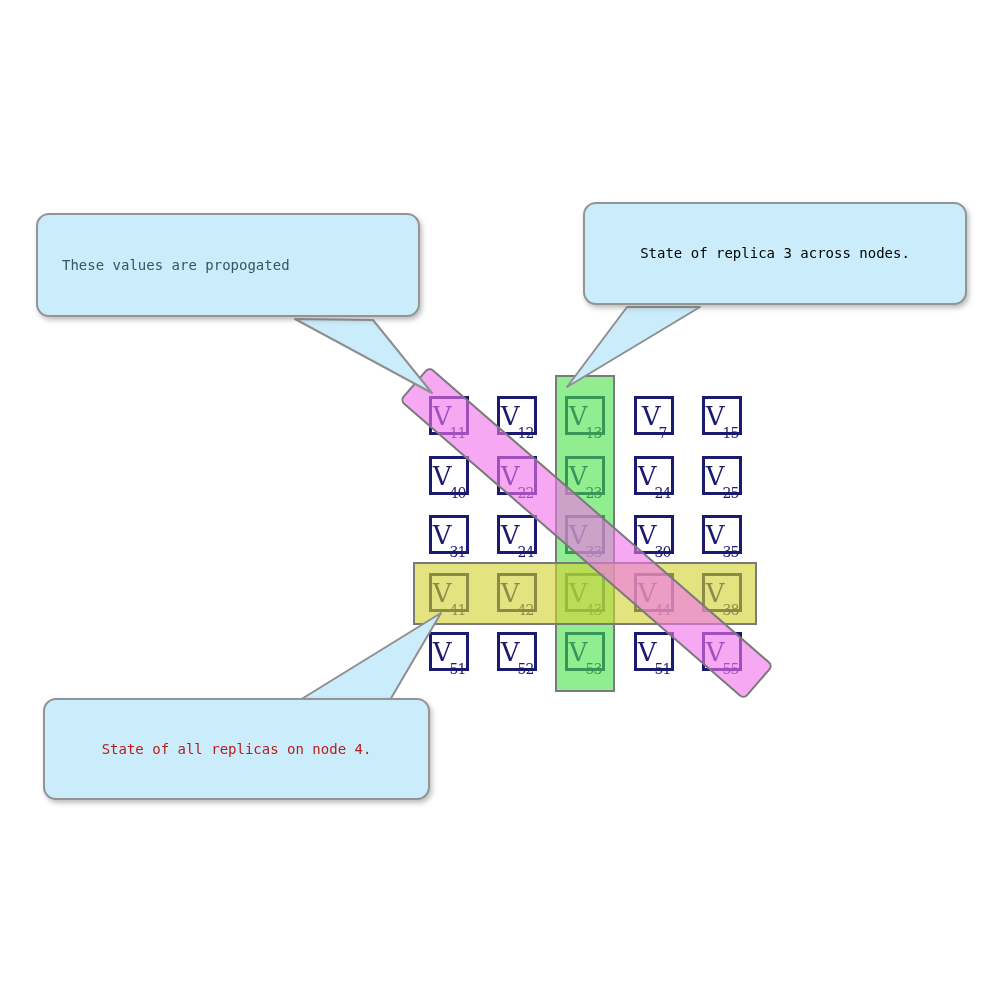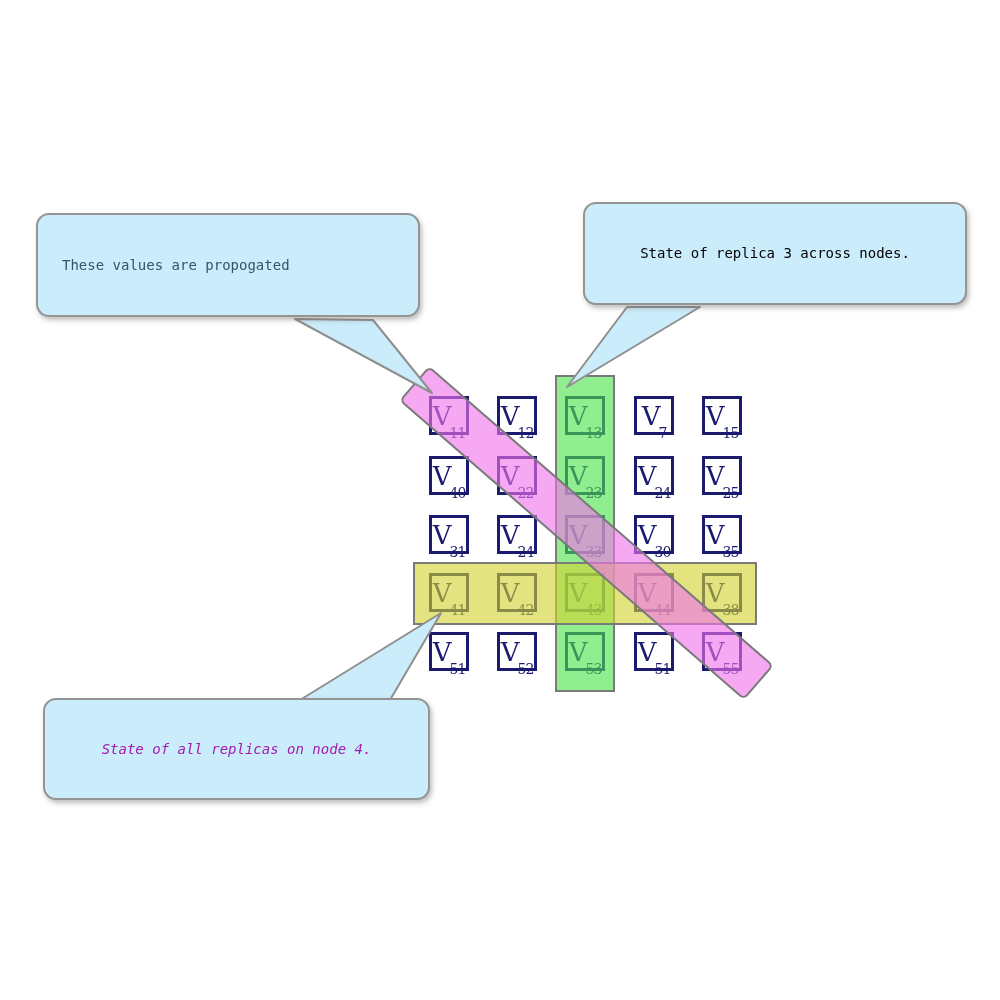--- a/index.html
+++ b/index.html
@@ -166,17 +166,17 @@
   </svg>
 
   <div class="callout callout-gossip" style="background: rgb(203, 236, 250); border-color: rgb(148, 148, 148); color: rgb(49, 86, 106);">
     <div class="callout-line">These values are propogated</div>
   </div>
 
   <div class="callout callout-replica" style="background: rgb(203, 236, 250); border-color: rgb(148, 148, 148); color: #000000;">
     <div class="callout-line">State of replica 3 across nodes.</div>
   </div>
 
-  <div class="callout callout-node" style="background: rgb(203, 236, 250); border-color: rgb(148, 148, 148); color: #a21caf; font-style: italic;">
+  <div class="callout callout-node" style="background: rgb(203, 236, 250); border-color: rgb(148, 148, 148); color: #b91c1c;">
     <div class="callout-line">State of all replicas on node 4.</div>
   </div>
 
 </div>
 
 </body></html>

